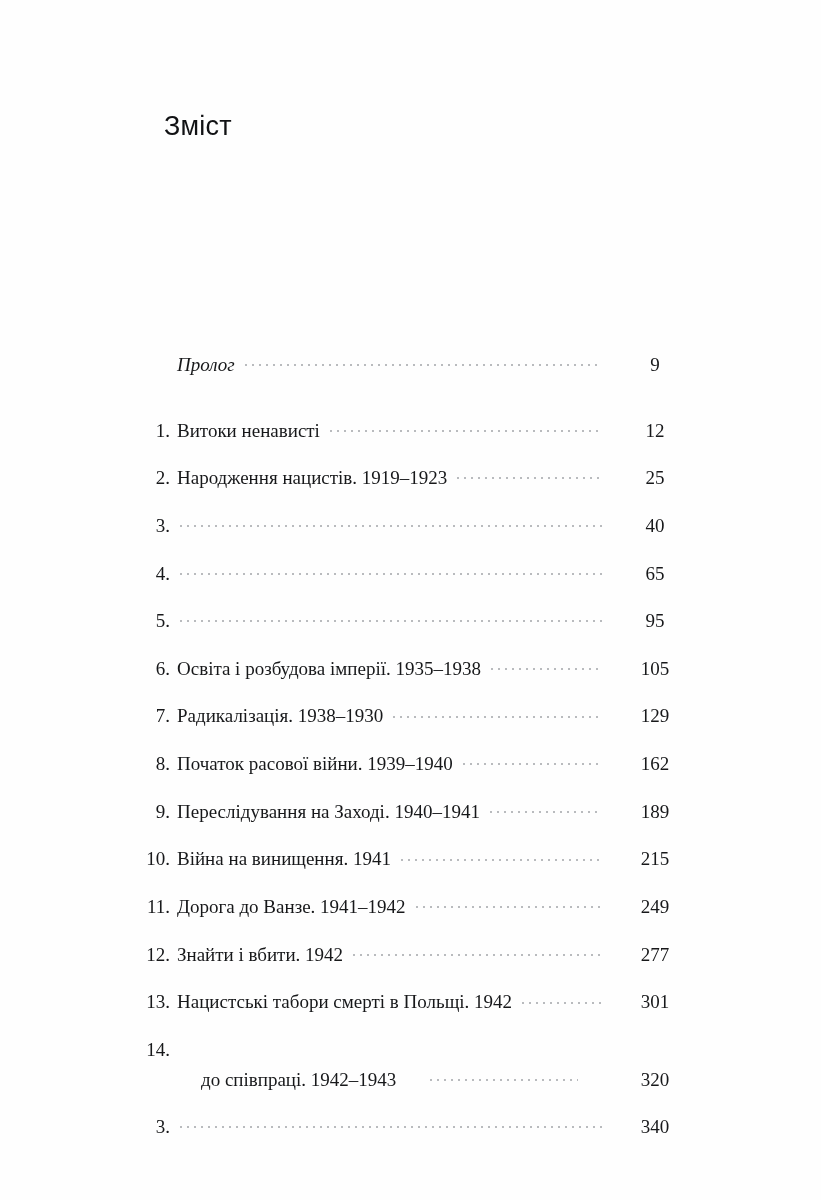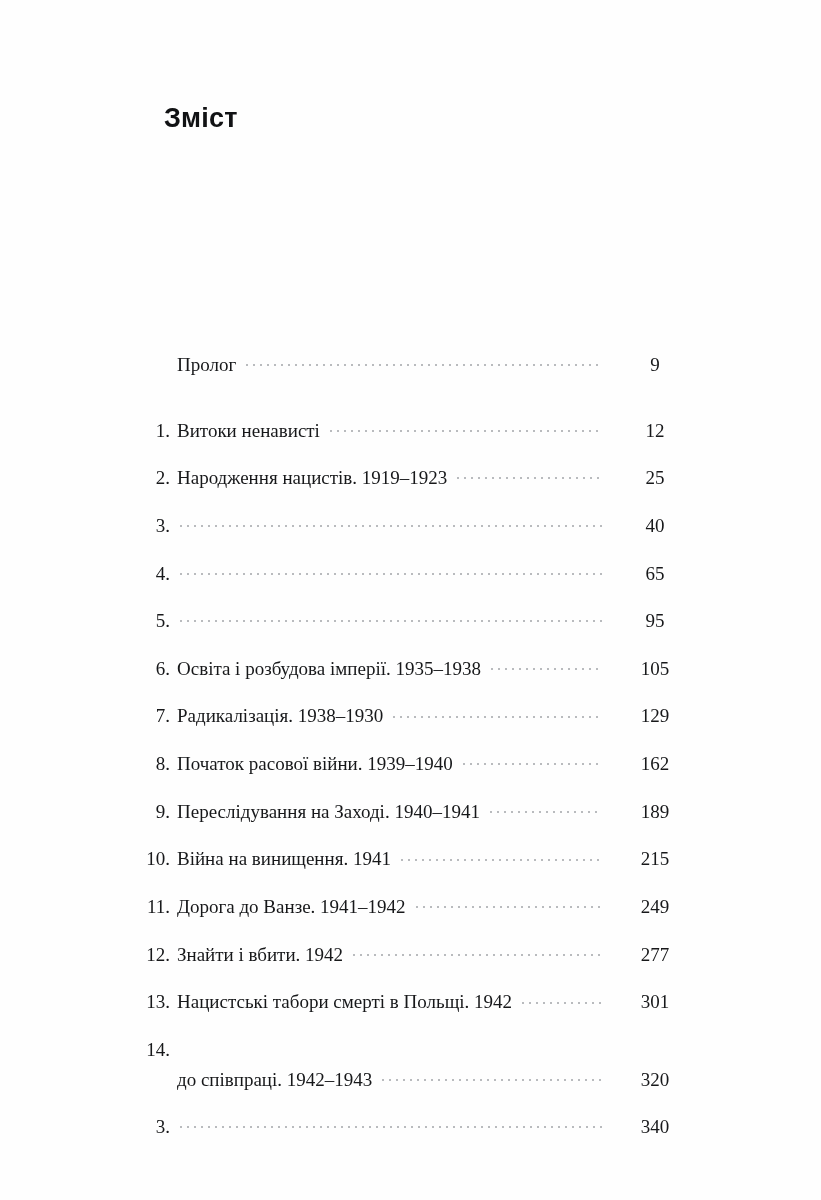--- a/index.html
+++ b/index.html
@@ -22,24 +22,24 @@
     top: 0;
     width: 821px;
     height: 1200px;
     background: #fefefe;
   }
 
   
   .toc-title {
     position: absolute;
     left: 164px;
-    top: 104px;
+    top: 112px;
     font-family: "Liberation Sans", "DejaVu Sans", sans-serif;
     font-size: 27px;
-    font-weight: 700;
+    font-weight: 400;
     letter-spacing: 0.2px;
     color: #111214;
     line-height: 1.1;
   }
 
   
   .toc {
     position: absolute;
     left: 140px;
     top: 352px;
@@ -71,20 +71,21 @@
   .entry-text {
     flex: 0 0 auto;
     padding-left: 7px;
     font-size: 19px;
     line-height: 1.35;
     color: #17181a;
     white-space: nowrap;
   }
 
   .entry-text.italic {
+    font-style: italic;
   }
 
   .leader {
     flex: 1 1 auto;
     min-width: 10px;
     margin: 0 8px 0 10px;
     position: relative;
     height: 1em;
     overflow: hidden;
   }
@@ -118,20 +119,21 @@
   .toc-entry.after-prologue {
     margin-top: 40px;
   }
 
   
   .toc-row.cont .num-col {
     visibility: hidden;
   }
   .toc-row + .toc-row {
     margin-top: 4px;
+    gap: 24px;
   }
 
   
   .leader.hidden::before {
     display: none;
   }
   .page-no.hidden {
     visibility: hidden;
   }
 </style>

